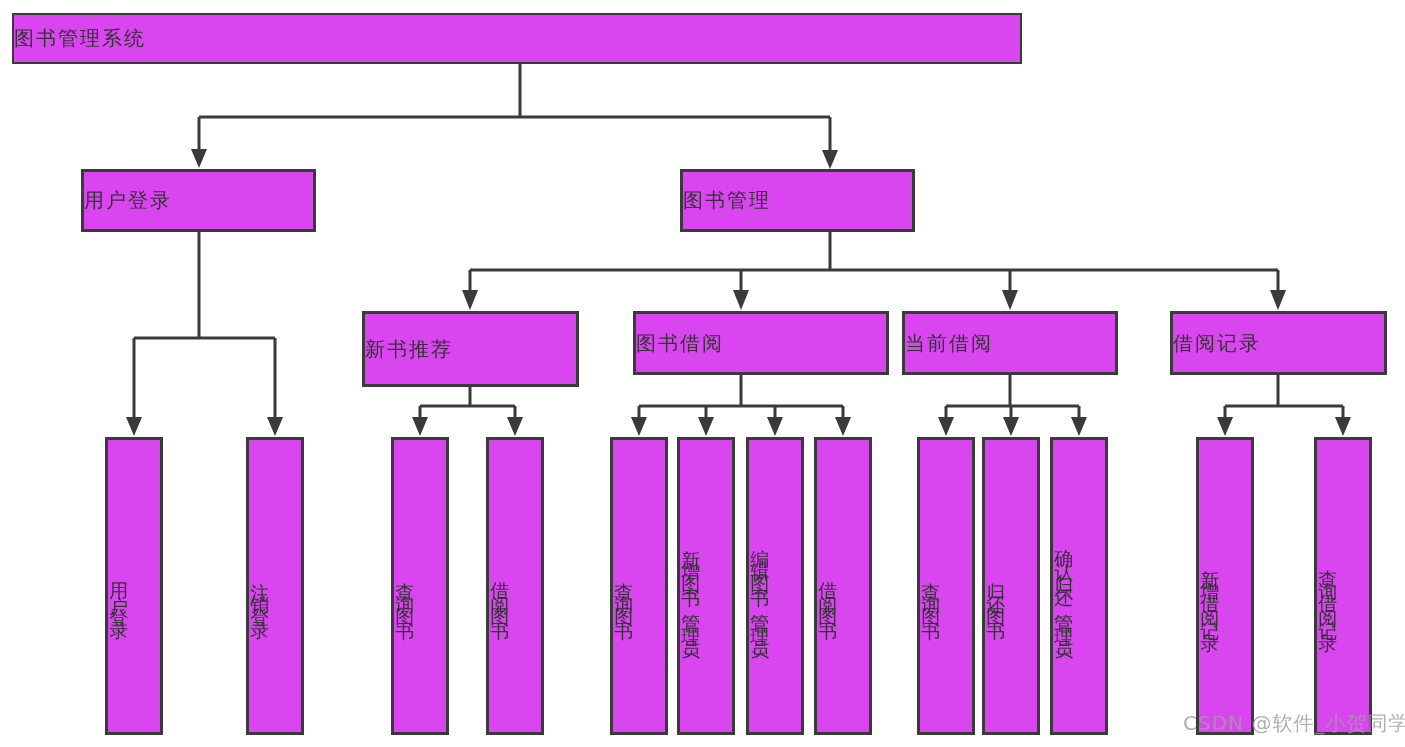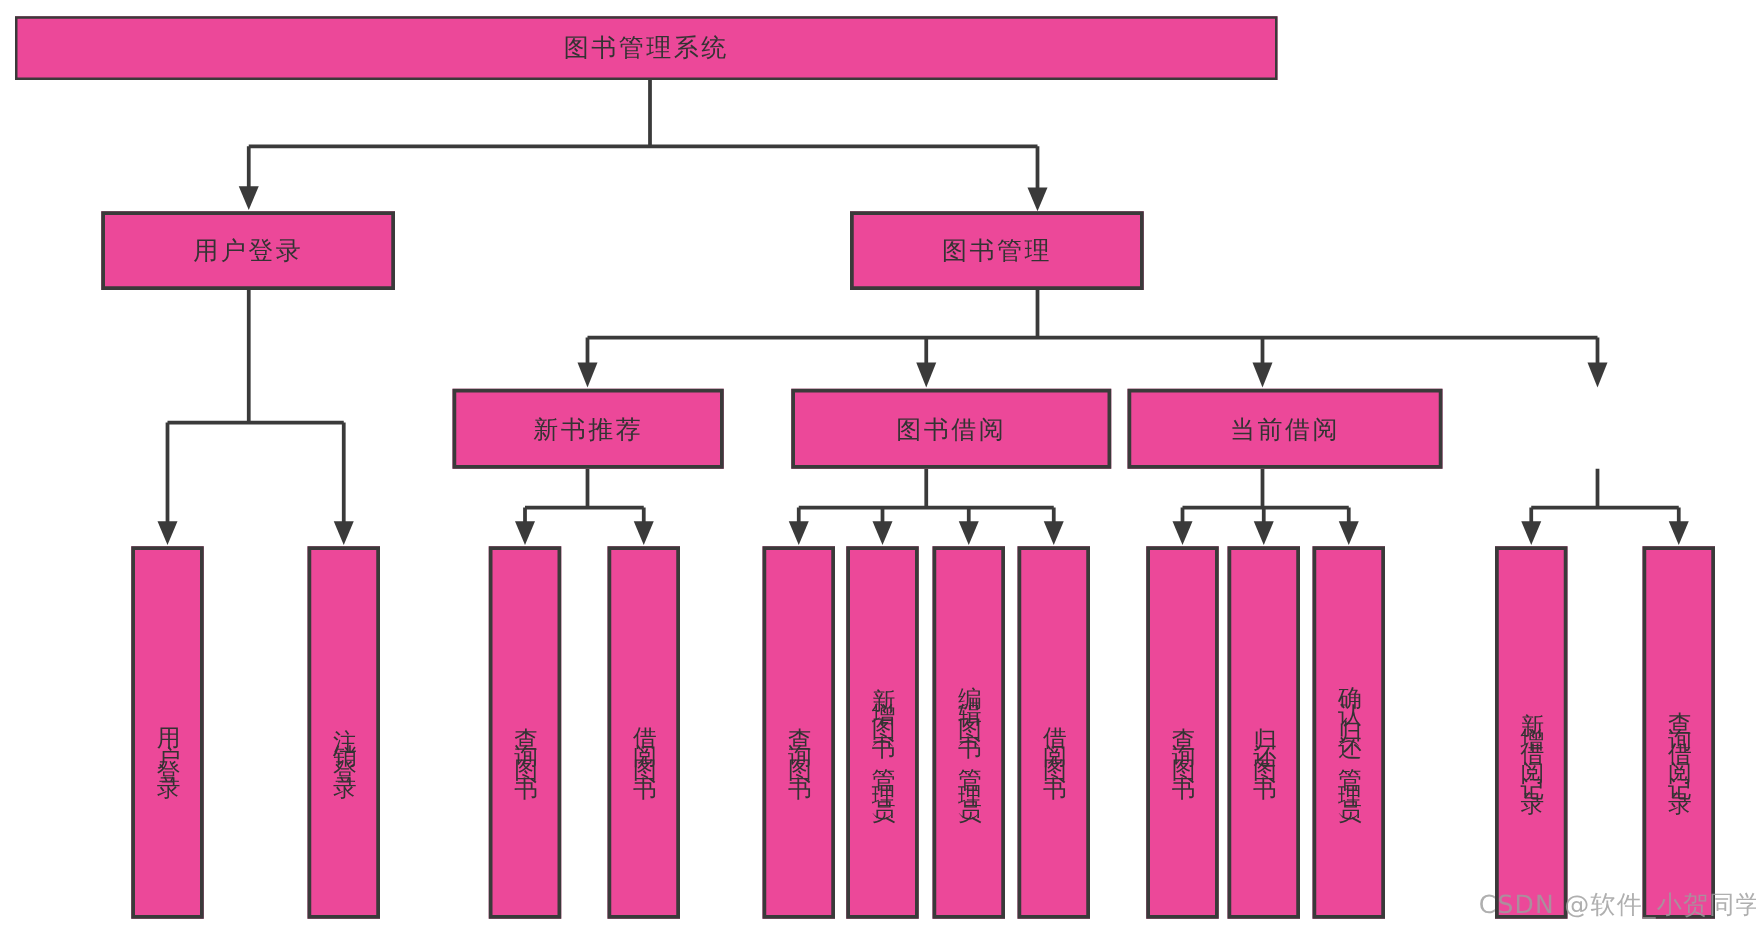--- a/index.html
+++ b/index.html
@@ -3,22 +3,22 @@
 <meta charset="utf-8">
 <style>
   html,body{margin:0;padding:0;background:#ffffff;}
   .canvas{
     position:relative;width:1405px;height:747px;background:#ffffff;
     font-family:"DejaVu Sans","Liberation Sans",sans-serif;
     overflow:hidden;
   }
   svg.connectors{position:absolute;left:0;top:0;z-index:1;}
   .box{
-    position:absolute;box-sizing:border-box;background:#ec4899;
-    border:3px solid #3a3a3a;display:flex;align-items:center;justify-content:center;
+    position:absolute;box-sizing:border-box;background:#d946ef;
+    border:3px solid #3a3a3a;display:flex;align-items:center;justify-content:flex-start;
     color:#333333;z-index:2;
   }
   .root-box{border-width:2px;}
   .hlabel{font-size:20px;letter-spacing:2px;white-space:nowrap;}
   .vbox > span{
     writing-mode:vertical-rl;text-orientation:mixed;
     font-size:19px;line-height:1.15;letter-spacing:13px;padding-top:13px;
     color:#333333;
   }
   .watermark{
@@ -76,28 +76,31 @@
     <span>图书管理系统</span>
   </div>
 
   <div class="box hlabel" style="left:81px;top:169px;width:235px;height:63px">
     <span>用户登录</span>
   </div>
   <div class="box hlabel" style="left:680px;top:169px;width:235px;height:63px">
     <span>图书管理</span>
   </div>
 
-  <div class="box hlabel" style="left:362px;top:311px;width:217px;height:64px">
+  <div class="box hlabel" style="left:362px;top:311px;width:217px;height:76px">
     <span>新书推荐</span>
   </div>
   <div class="box hlabel" style="left:633px;top:311px;width:256px;height:64px">
     <span>图书借阅</span>
   </div>
-  <div class="box hlabel" style="left:902px;top:311px;width:252px;height:64px">
+  <div class="box hlabel" style="left:902px;top:311px;width:216px;height:64px">
     <span>当前借阅</span>
+  </div>
+  <div class="box hlabel" style="left:1170px;top:311px;width:217px;height:64px">
+    <span>借阅记录</span>
   </div>
 
   <div class="box vbox" style="left:105px;top:437px;width:58px;height:298px">
     <span>用户登录</span>
   </div>
   <div class="box vbox" style="left:246px;top:437px;width:58px;height:298px">
     <span>注销登录</span>
   </div>
 
   <div class="box vbox" style="left:391px;top:437px;width:58px;height:298px">

